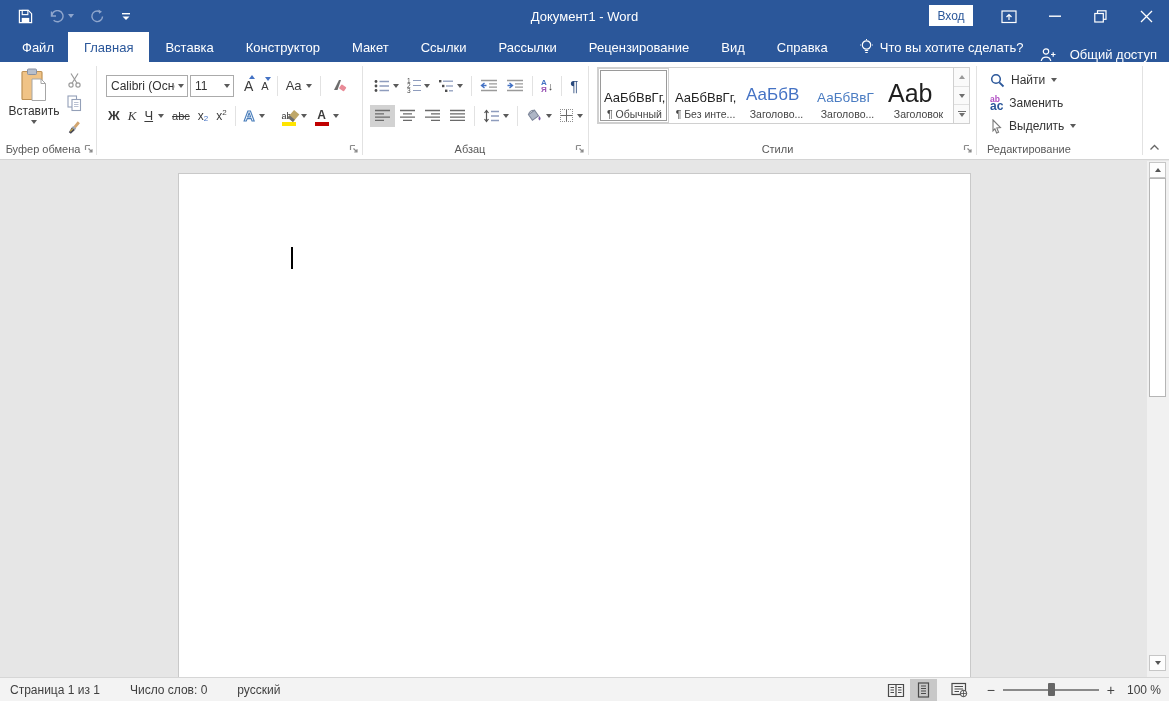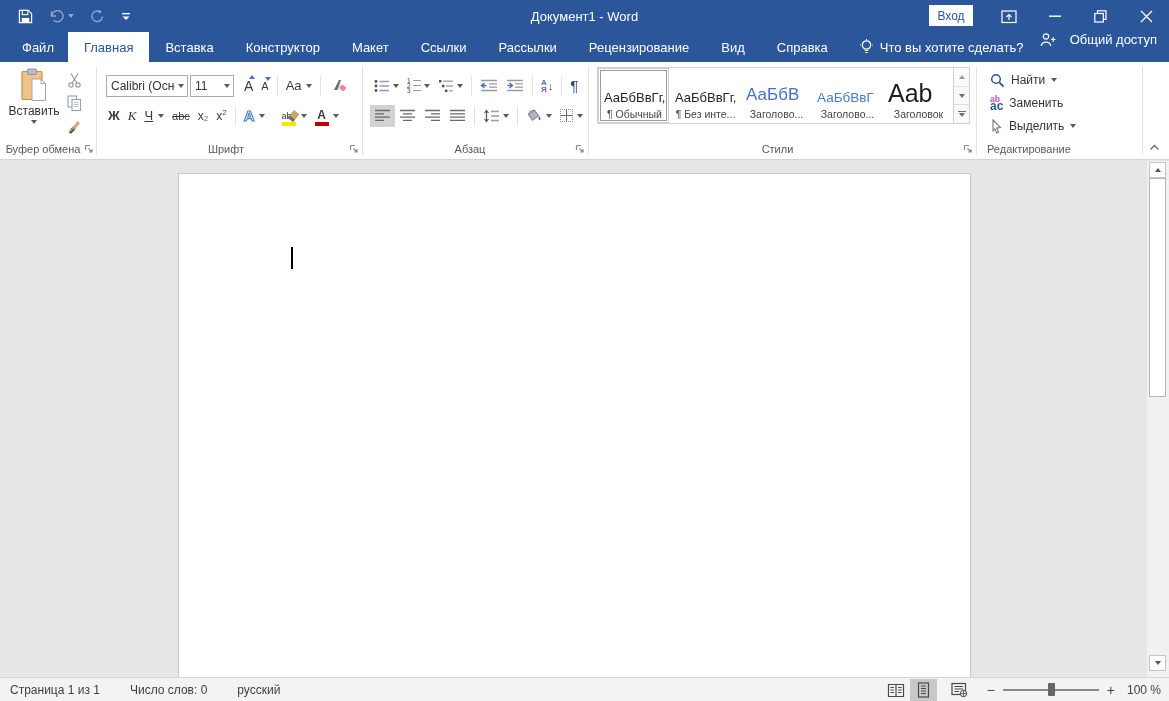--- a/index.html
+++ b/index.html
@@ -13,21 +13,21 @@
   .win-title { position:absolute; left:0; top:0; width:100%; height:32px; display:flex; align-items:center; justify-content:center; color:#fff; font-size:13px; pointer-events:none; }
   .signin { position:absolute; left:929px; top:5px; width:44px; height:21px; background:#fff; color:#2b579a; font-size:12px; display:flex; align-items:center; justify-content:center; cursor:default; }
   .tb-ic { position:absolute; top:7px; width:20px; height:18px; display:flex; align-items:center; justify-content:center; }
 
   
   .tabrow { position:absolute; left:0; top:32px; width:1169px; height:30px; background:#2b579a; display:flex; align-items:stretch; color:#fff; font-size:13px; }
   .tab { display:flex; align-items:center; padding:0 16px; cursor:default; white-space:nowrap; }
   .tab.file { margin-left:8px; padding:0 14px; }
   .tab.selected { background:#fff; color:#2b579a; }
   .tellme { display:flex; align-items:center; gap:7px; margin-left:16px; white-space:nowrap; }
-  .share { position:absolute; right:12px; top:0; height:30px; display:flex; align-items:flex-start; gap:14px; white-space:nowrap; }
+  .share { position:absolute; right:12px; top:7px; height:30px; display:flex; align-items:center; gap:14px; white-space:nowrap; }
 
   
   .ribbon { position:absolute; left:0; top:62px; width:1169px; height:98px; background:#fff; border-bottom:1px solid #d4d4d4; }
   .vdiv { position:absolute; top:4px; height:89px; width:1px; background:#e2e2e2; }
   .grp-label { position:absolute; top:79px; height:16px; display:flex; align-items:center; justify-content:center; font-size:11px; color:#595959; }
   .launcher { position:absolute; top:81px; width:12px; height:12px; display:flex; align-items:center; justify-content:center; cursor:default; }
   .dda { width:0; height:0; border-left:3.5px solid transparent; border-right:3.5px solid transparent; border-top:4px solid #5a5a5a; display:inline-block; }
   .btn { display:flex; align-items:center; justify-content:center; height:22px; padding:0 3px; border:1px solid transparent; cursor:default; }
   .btn.sel { background:#d2d2d2; }
   .glyph { font-size:13px; color:#3b3b3b; }
@@ -336,21 +336,20 @@
       <span class="dda" style="margin-left:4px;"></span>
     </span>
     <span class="btn">
       <span class="colorbtn">
         <span class="glyph" style="font-size:12px; font-weight:bold; line-height:11px;">А</span>
         <span class="bar" style="background:#c00000;"></span>
       </span>
       <span class="dda" style="margin-left:4px;"></span>
     </span>
   </div>
-  <div class="grp-label" style="left:97px; width:258px;">Шрифт</div>
   <div class="launcher" style="left:348px;">
     <svg width="10" height="10" viewBox="0 0 10 10">
         <path d="M1.5 1.5 H6 M1.5 1.5 V6" stroke="#8a8a8a" stroke-width="1.2" fill="none"></path>
         <path d="M4.5 4.5 L8 8 M8 5.2 V8 H5.2" stroke="#8a8a8a" stroke-width="1.2" fill="none"></path>
       </svg>
   </div>
 
   <div class="par-row1">
     <span class="btn">
       <svg width="16" height="14" viewBox="0 0 16 14">

